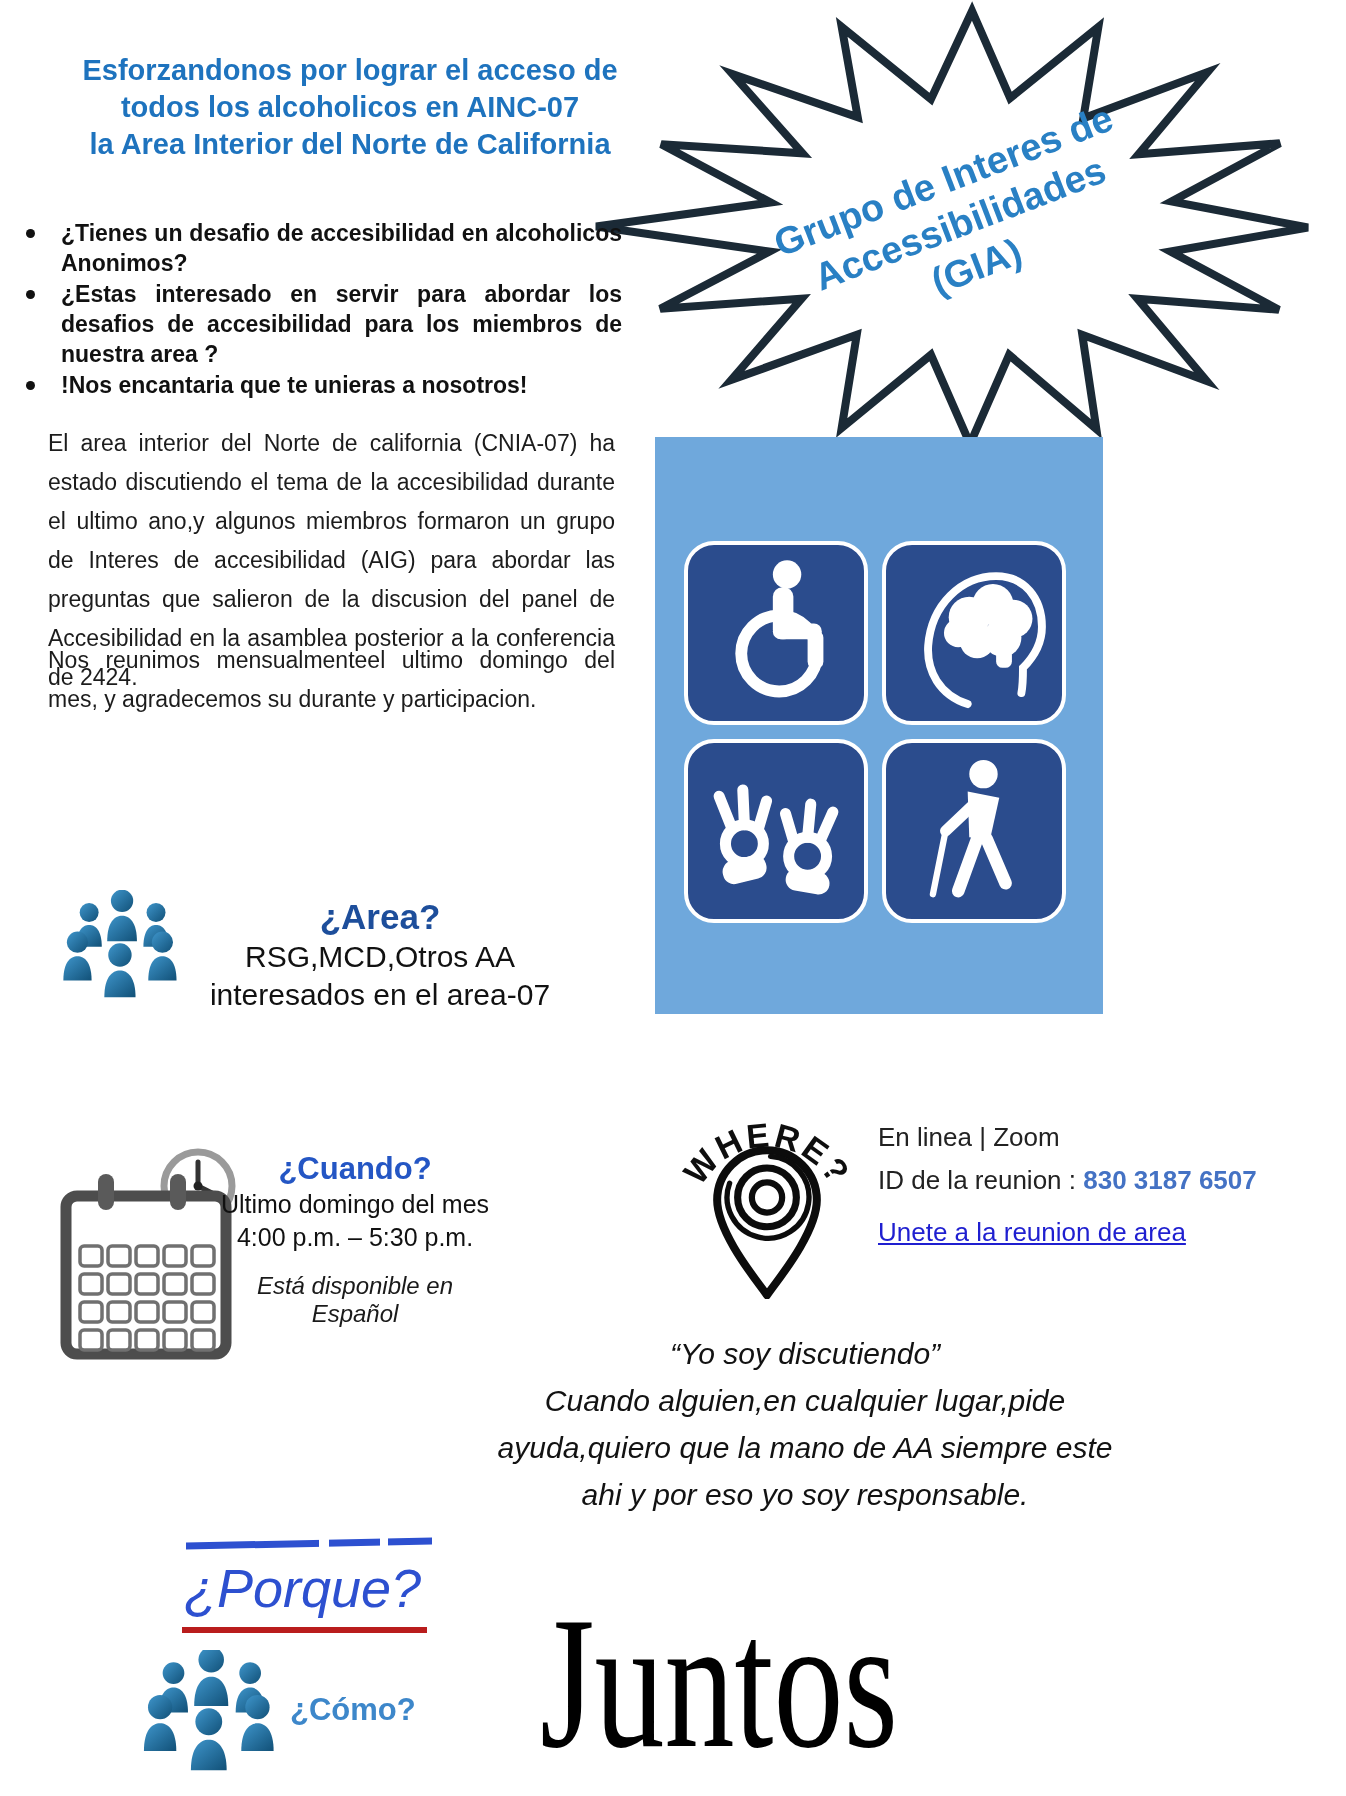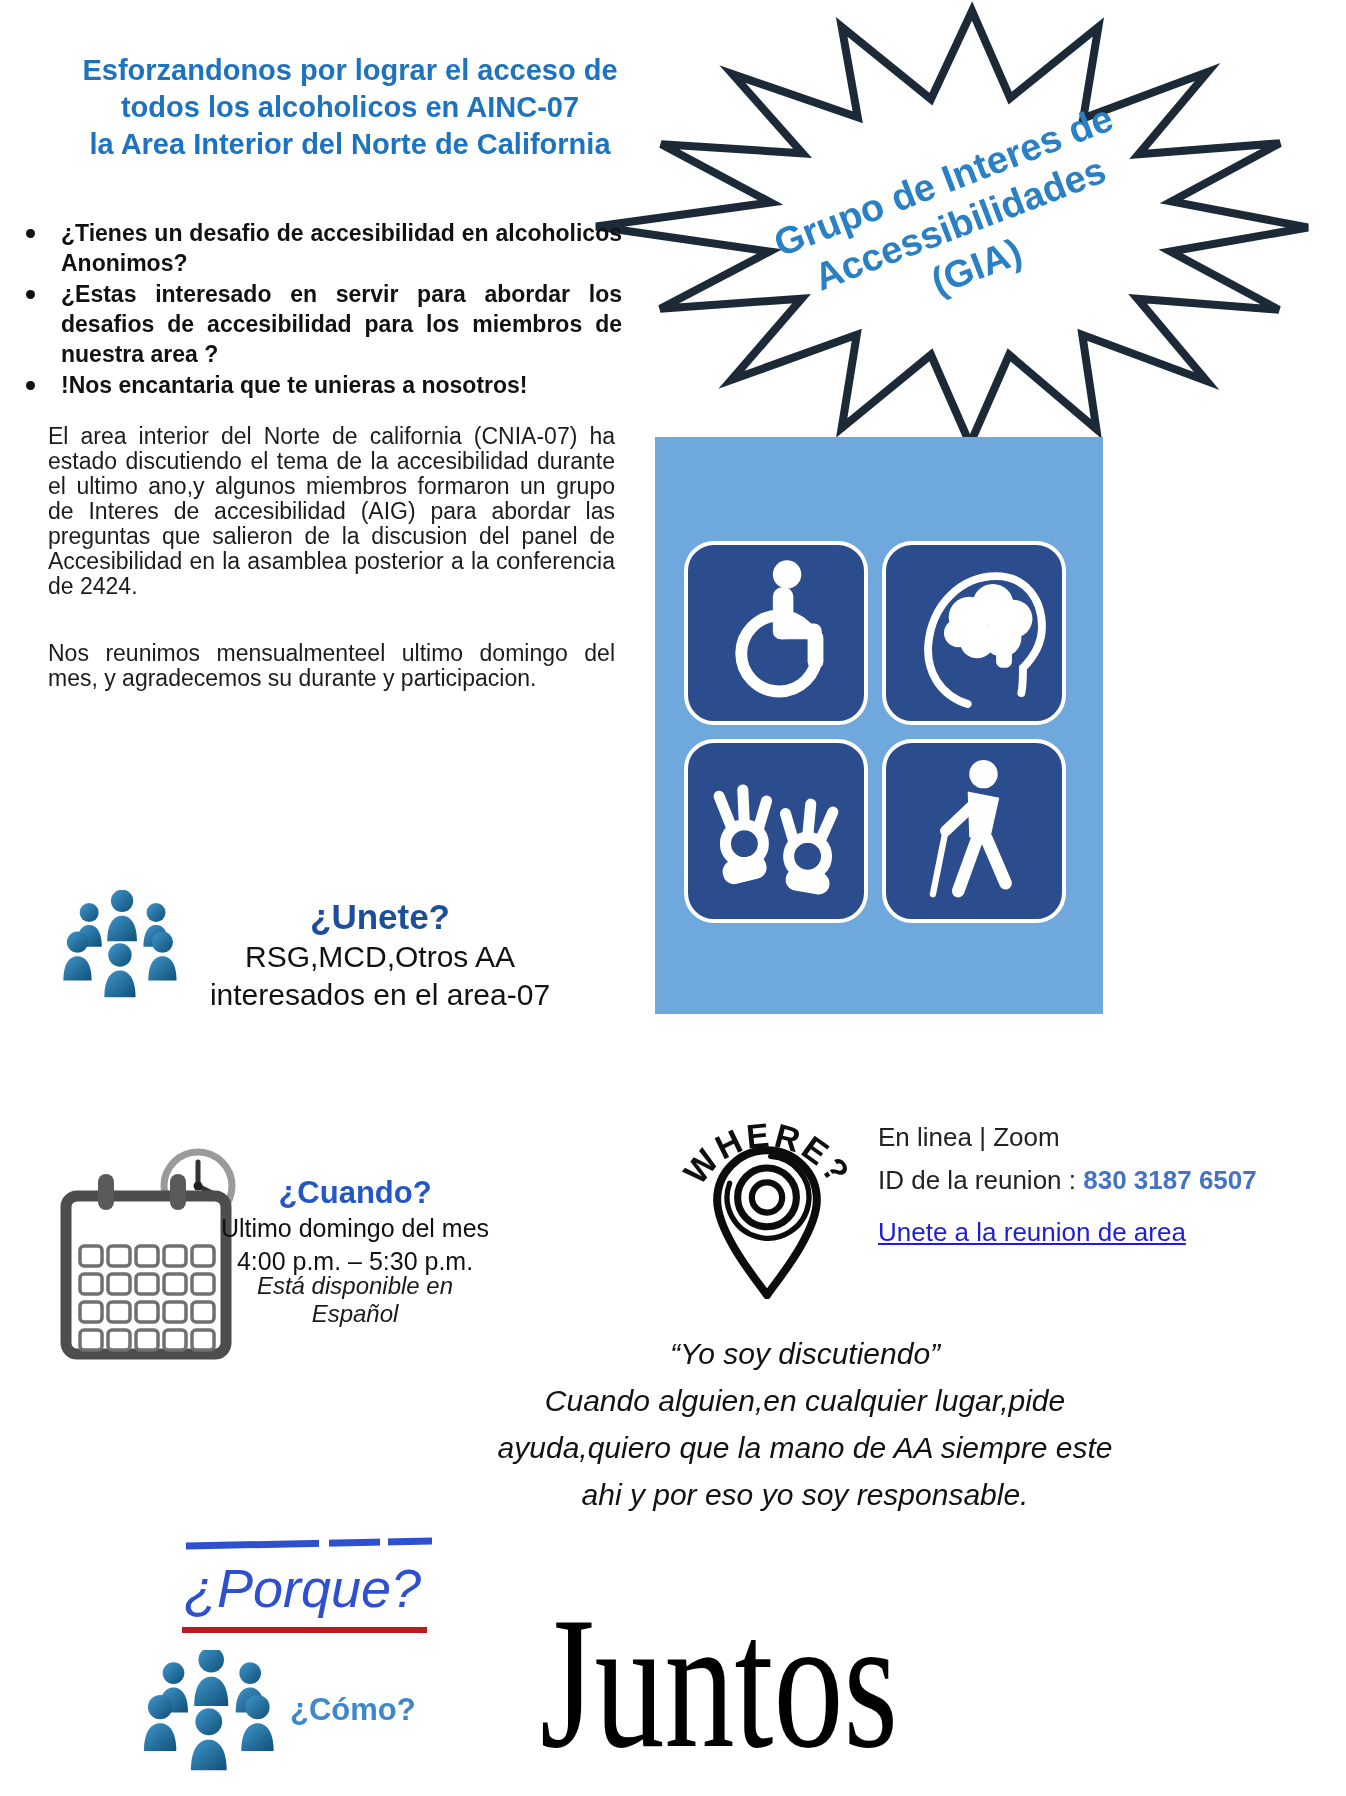--- a/index.html
+++ b/index.html
@@ -25,21 +25,21 @@
     font-size:38px;line-height:46px;white-space:nowrap;
   }
 
   
   .bullets{left:14px;top:218px;width:608px;}
   .bullet-row{display:flex;margin-bottom:1px;}
   .dot{flex:none;width:9px;height:9px;border-radius:50%;background:#111;margin:11px 26px 0 12px;}
   .btext{font-weight:bold;font-size:23px;line-height:30px;color:#111;text-align:justify;flex:1;}
 
   
-  .para{left:48px;width:567px;font-size:23px;line-height:25px;text-align:justify;color:#1c1c1c;}
+  .para{left:48px;width:567px;font-size:23px;line-height:39px;text-align:justify;color:#1c1c1c;}
   .para1{top:424px;}
   .para2{top:641px;}
 
   
   .quien-icon{left:52px;top:890px;width:138px;height:132px;}
   .quien-block{left:175px;top:896px;width:410px;text-align:center;}
   .quien-title{color:#1d4e9b;font-weight:bold;font-size:35px;line-height:42px;}
   .quien-line{font-size:30px;line-height:38px;color:#111;}
 
   
@@ -50,21 +50,21 @@
   }
   .tile svg{position:absolute;left:9px;top:9px;}
   .t-tl{left:29px;top:104px;}
   .t-tr{left:227px;top:104px;}
   .t-bl{left:29px;top:302px;}
   .t-br{left:227px;top:302px;}
 
   
   .cal-icon{left:56px;top:1146px;width:190px;height:218px;}
   .cuando-block{left:218px;top:1150px;width:274px;text-align:center;}
-  .cuando-title{color:#2456c4;font-weight:bold;font-size:31px;line-height:38px;margin-top:24px;}
+  .cuando-title{color:#2456c4;font-weight:bold;font-size:31px;line-height:38px;}
   .cuando-line{font-size:25px;line-height:33px;color:#111;}
   .cuando-note{left:218px;top:1272px;width:274px;text-align:center;
     font-style:italic;font-size:24px;color:#1a1a1a;}
 
   
   .where-pin{left:678px;top:1094px;width:178px;height:205px;}
   .where-info{left:878px;top:1122px;width:420px;}
   .where-line1{font-size:26px;color:#222;}
   .where-id{font-size:26px;color:#222;margin-top:12px;}
   .where-id b{color:#4472c4;font-weight:bold;}
@@ -140,21 +140,21 @@
   <g fill="url(#pgrad)">
     <use href="#prs" transform="translate(35,36) scale(0.85)"></use>
     <use href="#prs" transform="translate(66,28)"></use>
     <use href="#prs" transform="translate(98,36) scale(0.85)"></use>
     <use href="#prs" transform="translate(24,66) scale(0.95)"></use>
     <use href="#prs" transform="translate(104,66) scale(0.95)"></use>
     <use href="#prs" transform="translate(64,80) scale(1.05)"></use>
   </g>
 </svg>
 <div class="abs quien-block">
-  <div class="quien-title">¿Unete?</div>
+  <div class="quien-title">¿Area?</div>
   <div class="quien-line">RSG,MCD,Otros AA</div>
   <div class="quien-line">interesados en el area-07</div>
 </div>
 
 <div class="abs access-panel">
   <div class="tile t-tl">
     <svg width="158" height="158" viewBox="0 0 100 100">
       <g fill="#ffffff">
         <circle cx="57" cy="13" r="9"></circle>
         <rect x="48" y="21" width="13" height="33" rx="6"></rect>

